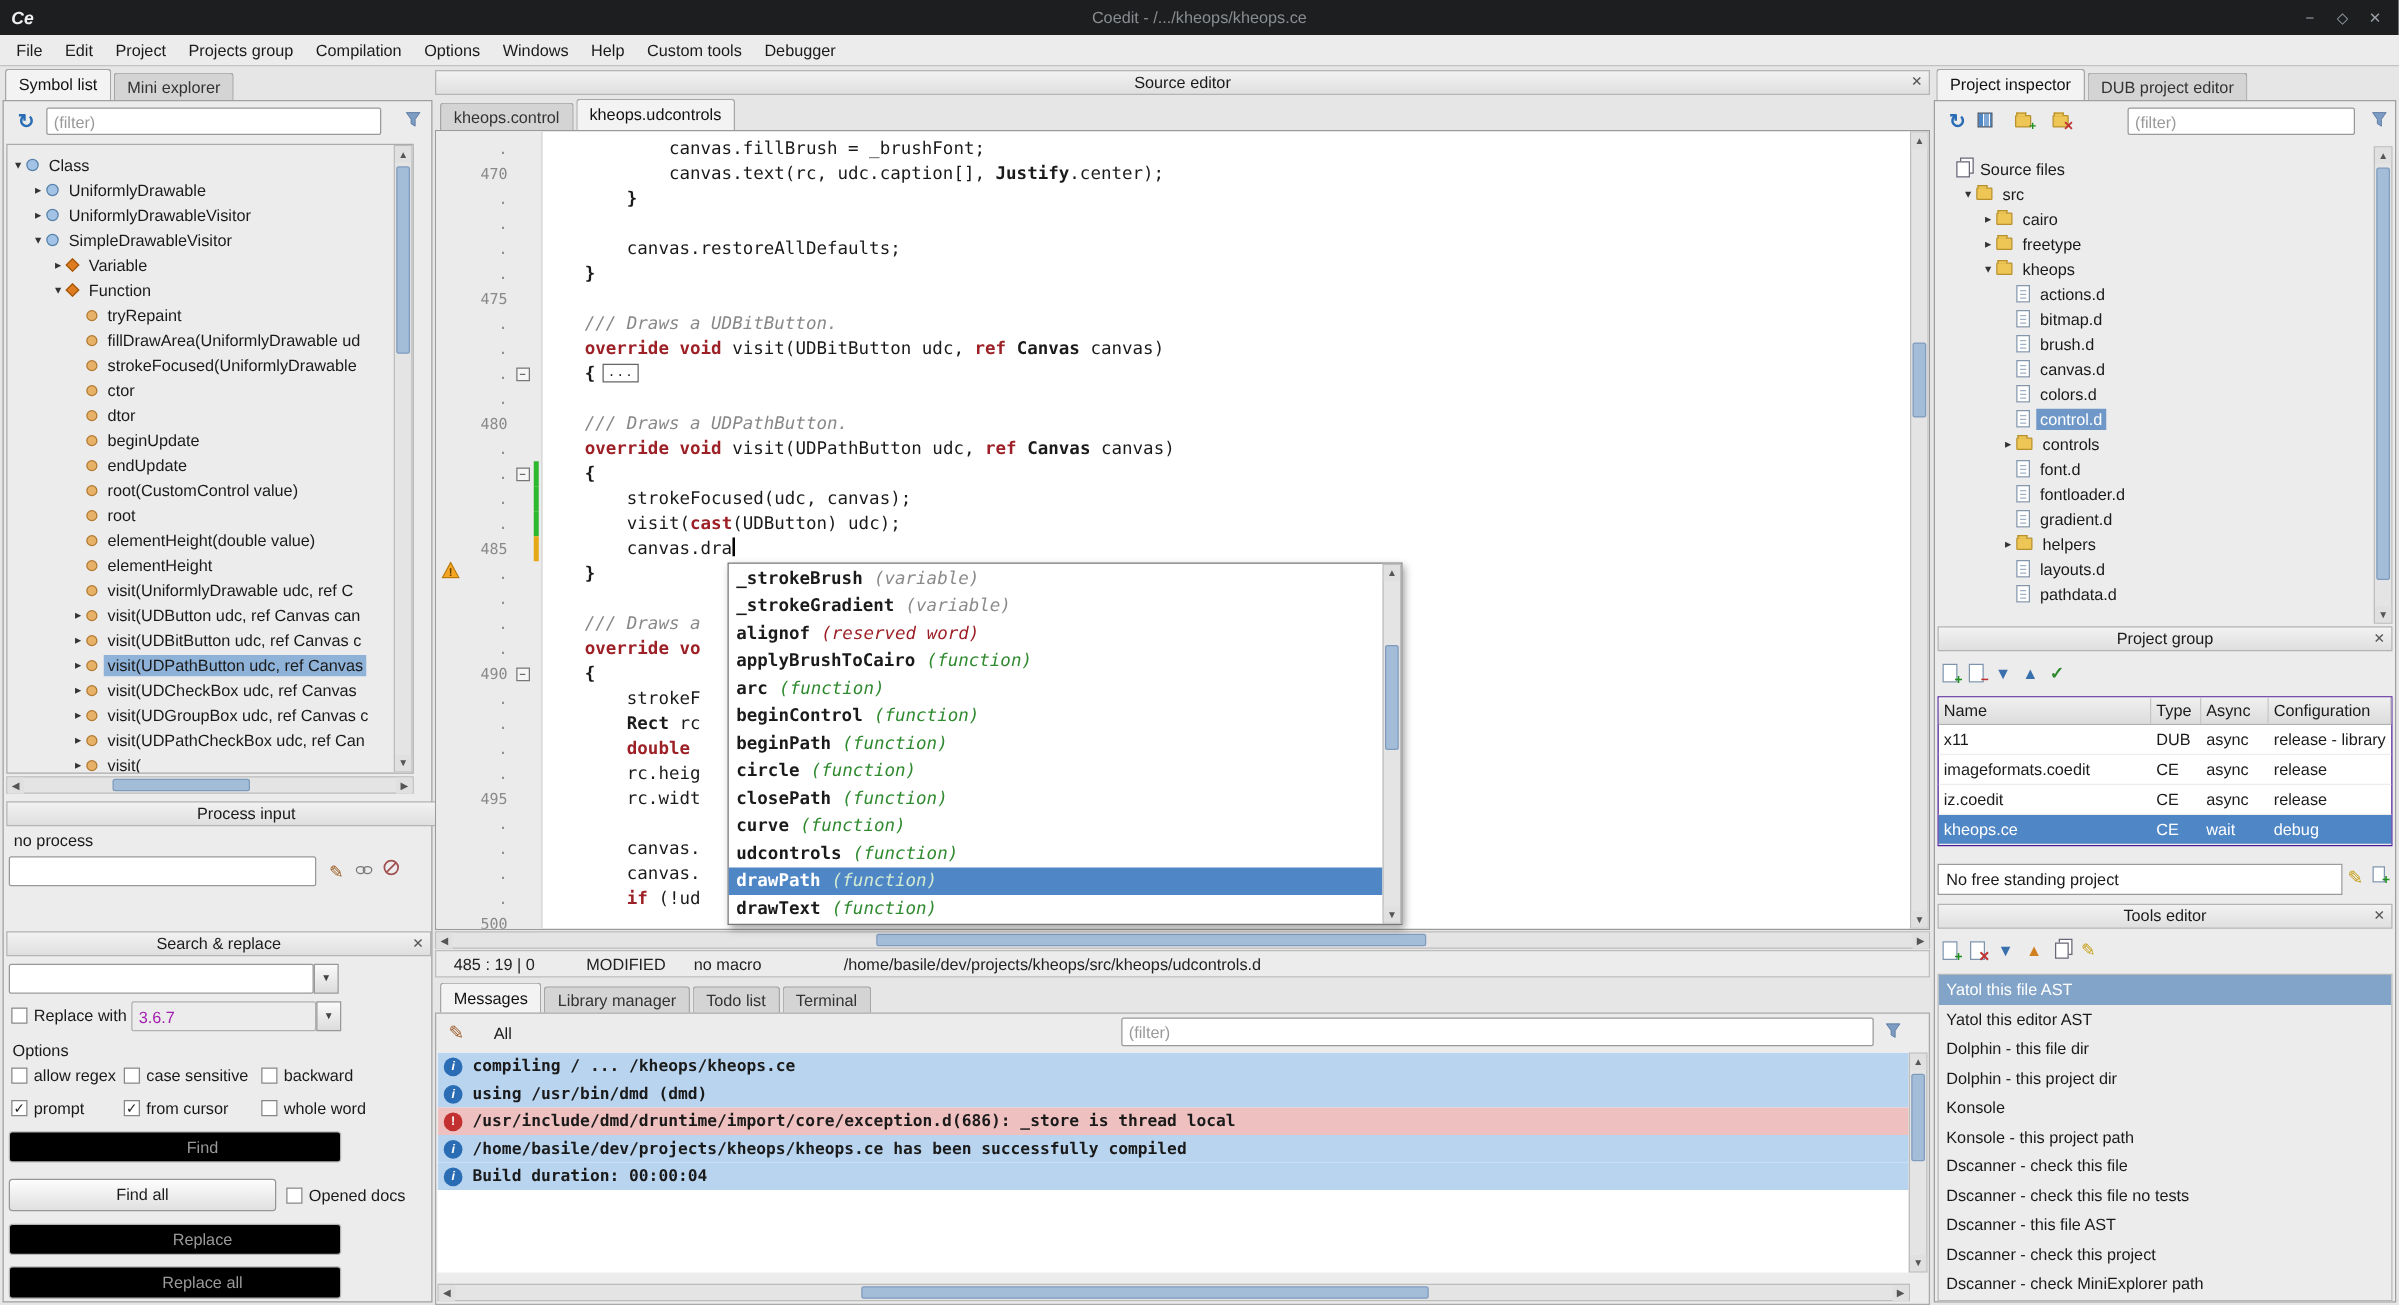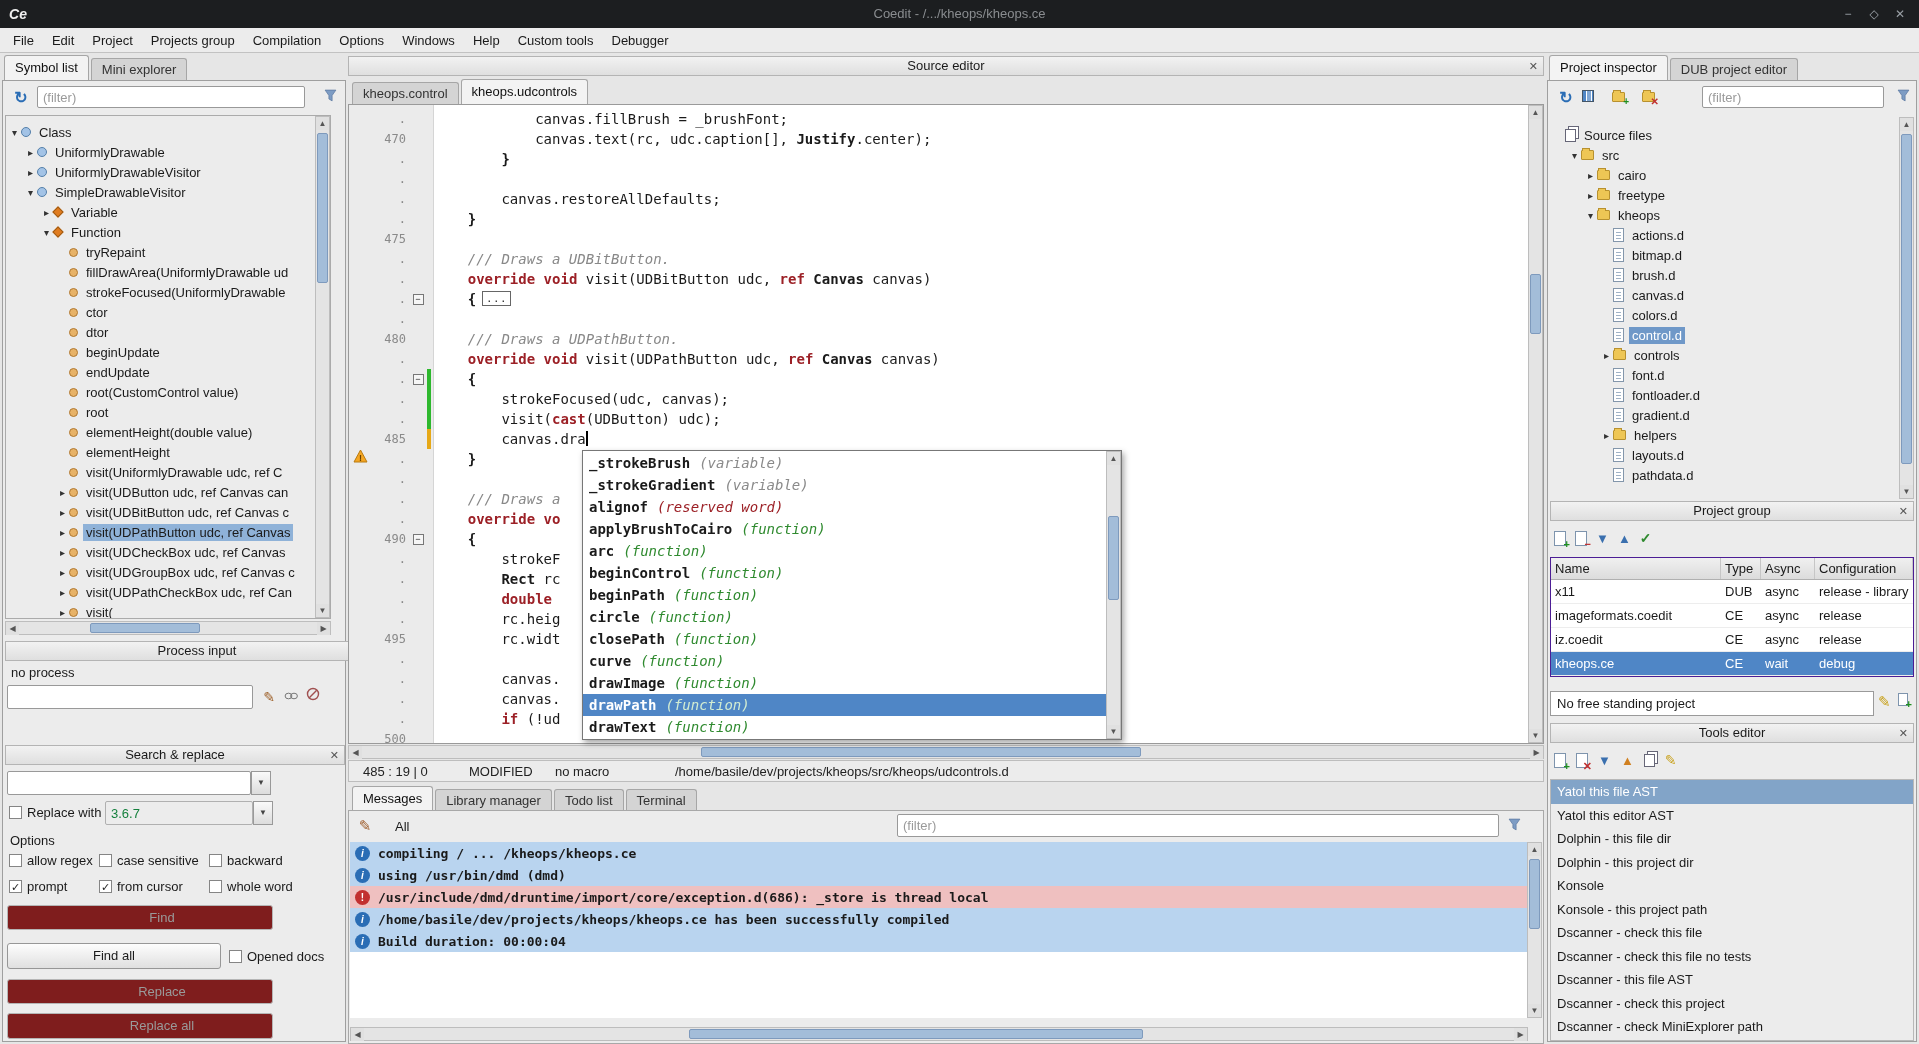--- a/index.html
+++ b/index.html
@@ -21,21 +21,21 @@
 .tabbar{position:absolute;display:flex;align-items:flex-end;gap:2px;}
 .tab{background:#d4d4d4;border:1px solid #a6a6a6;border-bottom:none;border-radius:3px 3px 0 0;padding:0 10px;height:22px;line-height:21px;color:#333;}
 .tab.active{background:#f3f3f3;height:25px;line-height:24px;color:#111;}
 .panel{position:absolute;background:#ececec;border:1px solid #9f9f9f;}
 .sechead{position:absolute;background:linear-gradient(#f2f2f2,#dfdfdf);border:1px solid #b4b4b4;text-align:center;font-size:13px;line-height:18px;height:20px;}
 .x-btn{position:absolute;right:5px;top:2px;font-size:11px;line-height:14px;color:#555;}
 .inp{background:#fff;border:1px solid #999;border-radius:2px;padding:2px 5px;font-size:13px;color:#222;font-family:"Liberation Sans",sans-serif;}
 .inp::placeholder{color:#9a9a9a;}
 .dd{position:absolute;width:20px;border:1px solid #999;background:linear-gradient(#fafafa,#dcdcdc);text-align:center;font-size:8px;color:#444;}
 .btn{position:absolute;border:1px solid #979797;border-radius:3px;background:linear-gradient(#fdfdfd,#e0e0e0);text-align:center;font-size:13px;}
-.btn.disabled{background:#7f1d1d;color:#9a9a9a;border-color:#b5b5b5;padding-left:44px;}
+.btn.disabled{background:#000000;color:#9a9a9a;border-color:#b5b5b5;padding-left:44px;}
 .cb{display:inline-block;width:13px;height:13px;border:1px solid #858585;background:#fff;font-size:11px;line-height:12px;text-align:center;color:#222;flex:none;}
 .opt{position:absolute;display:flex;align-items:center;gap:5px;top:0;}
 .funnel{display:inline-block;}
 
 
 .sb{position:absolute;background:#e4e4e4;border:1px solid #bdbdbd;}
 .sb .ar{position:absolute;font-size:8px;color:#555;width:13px;height:13px;line-height:13px;text-align:center;background:#e0e0e0;}
 .sb .thumb{position:absolute;background:#a3bdd9;border:1px solid #7e9abd;border-radius:2px;}
 .sbv .ar.up{top:0;left:0;} .sbv .ar.dn{bottom:0;left:0;} .sbv .thumb{left:1px;right:1px;}
 .sbh .ar.lf{left:0;top:0;} .sbh .ar.rt{right:0;top:0;} .sbh .thumb{top:1px;bottom:1px;}
@@ -77,21 +77,21 @@
 #lp-tree-vscroll{right:0;top:0;width:15px;height:502px;}
 #lp-hscroll{left:2px;top:540px;width:326px;height:14px;}
 #lp-sec1{left:2px;top:560px;width:384px;}
 #lp-noprocess{position:absolute;left:8px;top:584px;}
 #lp-procinput{position:absolute;left:4px;top:604px;width:246px;height:24px;}
 .pi-ic{position:absolute;top:606px;width:20px;height:20px;text-align:center;line-height:20px;}
 #lp-sec2{left:2px;top:664px;width:340px;}
 #lp-scombo{position:absolute;left:4px;top:690px;width:244px;height:24px;}
 #lp-sdd{left:248px;top:690px;height:24px;}
 #lp-repcb{left:6px;top:724px;}
-#lp-repcombo{position:absolute;left:102px;top:720px;width:148px;height:24px;background:#ececec;color:#15803d;border-color:#b0b0b0;}
+#lp-repcombo{position:absolute;left:102px;top:720px;width:148px;height:24px;background:#ececec;color:#a21caf;border-color:#b0b0b0;}
 #lp-repdd{left:250px;top:720px;height:24px;}
 #lp-options{position:absolute;left:7px;top:752px;}
 #checks1{position:absolute;left:0;top:772px;width:344px;height:16px;}
 #checks2{position:absolute;left:0;top:798px;width:344px;height:16px;}
 #btn-find{left:4px;top:824px;width:266px;height:25px;line-height:23px;}
 #btn-findall{left:4px;top:862px;width:214px;height:26px;line-height:24px;}
 #opened-docs{left:226px;top:868px;}
 #btn-replace{left:4px;top:898px;width:266px;height:25px;line-height:23px;}
 #btn-replaceall{left:4px;top:932px;width:266px;height:26px;line-height:24px;}
 
@@ -711,21 +711,21 @@
       <div class="pitem"><span class="pname">_strokeBrush</span><span class="pkind k-var">(variable)</span></div>
       <div class="pitem"><span class="pname">_strokeGradient</span><span class="pkind k-var">(variable)</span></div>
       <div class="pitem"><span class="pname">alignof</span><span class="pkind k-res">(reserved word)</span></div>
       <div class="pitem"><span class="pname">applyBrushToCairo</span><span class="pkind k-fn">(function)</span></div>
       <div class="pitem"><span class="pname">arc</span><span class="pkind k-fn">(function)</span></div>
       <div class="pitem"><span class="pname">beginControl</span><span class="pkind k-fn">(function)</span></div>
       <div class="pitem"><span class="pname">beginPath</span><span class="pkind k-fn">(function)</span></div>
       <div class="pitem"><span class="pname">circle</span><span class="pkind k-fn">(function)</span></div>
       <div class="pitem"><span class="pname">closePath</span><span class="pkind k-fn">(function)</span></div>
       <div class="pitem"><span class="pname">curve</span><span class="pkind k-fn">(function)</span></div>
-      <div class="pitem"><span class="pname">drawImage</span><span class="pkind k-fn">(function)</span></div>
+      <div class="pitem"><span class="pname">udcontrols</span><span class="pkind k-fn">(function)</span></div>
       <div class="pitem sel"><span class="pname">drawPath</span><span class="pkind k-fn">(function)</span></div>
       <div class="pitem"><span class="pname">drawText</span><span class="pkind k-fn">(function)</span></div>
     </div>
   <div class="sb sbv" id="popup-vscroll" style="position:absolute;">
     <span class="ar up">▲</span>
     <span class="ar dn">▼</span>
     <span class="thumb" style="top:64px;height:84px;"></span>
   </div>
 </div>
 

